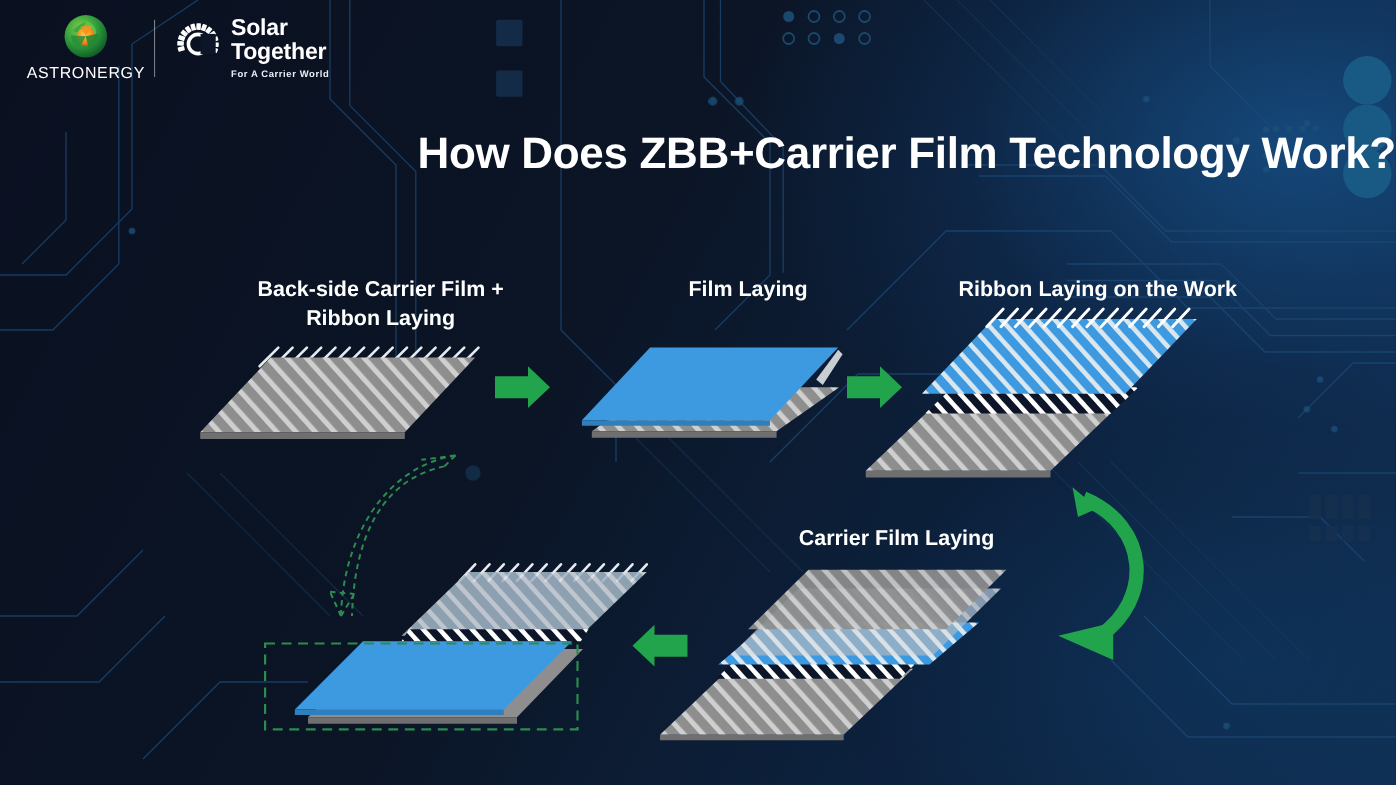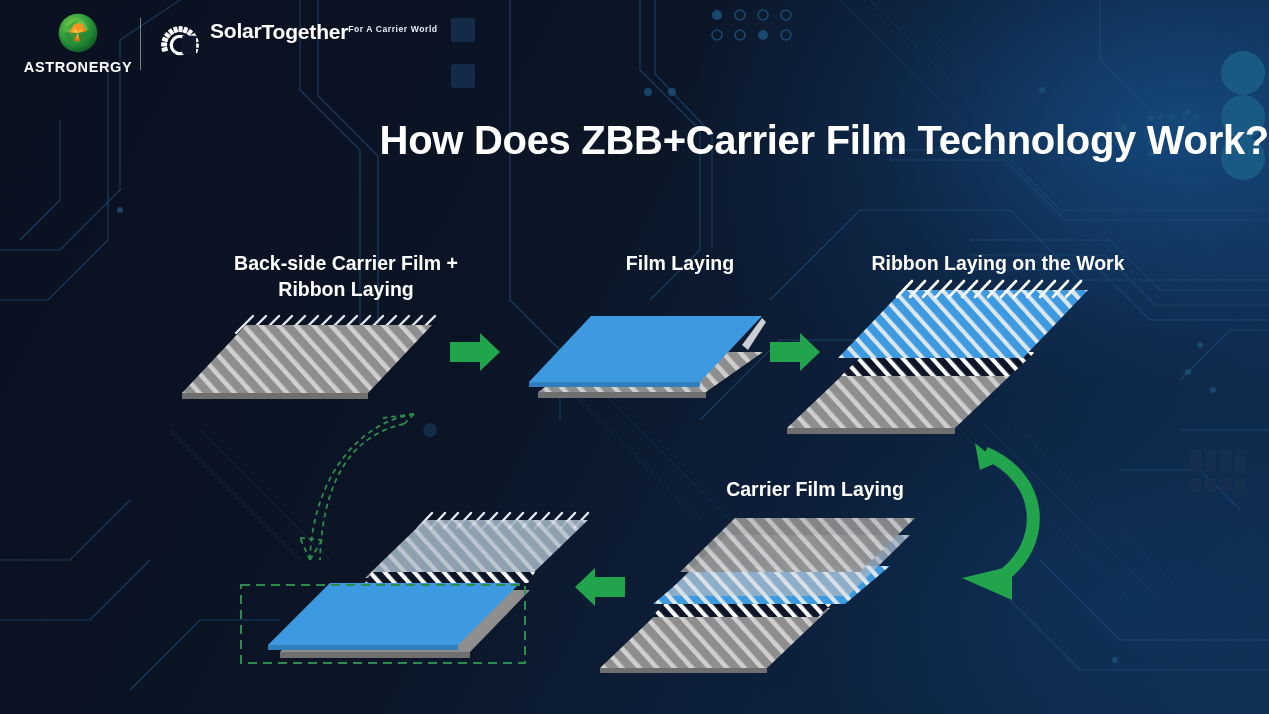--- a/index.html
+++ b/index.html
@@ -30,32 +30,32 @@
     position: absolute; left: 26px; top: 12px;
     display: flex; align-items: center; gap: 0px;
     z-index: 20;
   }
   .astro-block { display: flex; flex-direction: column; align-items: center; width: 104px; }
   .astro-globe { width: 42px; height: 42px; }
   .astro-word {
     margin-top: 5px;
     color: #ffffff;
     font-size: 14.5px;
-    font-weight: 700;
+    font-weight: 400;
     letter-spacing: 0.6px;
     font-family: "Liberation Sans", sans-serif;
   }
   .logo-divider {
     width: 1px; height: 52px;
     background: rgba(255,255,255,0.45);
     margin: 0 16px 0 10px;
   }
   .solar-block { display: flex; align-items: flex-start; gap: 7px; }
   .solar-arc { width: 46px; height: 46px; margin-top: 2px; }
-  .solar-text { display: flex; flex-direction: row; line-height: 1.0; }
+  .solar-text { display: flex; flex-direction: column; line-height: 1.0; }
   .solar-l1, .solar-l2 {
     color: #fff; font-weight: 700; font-size: 21px;
     font-family: "Liberation Sans", sans-serif;
     letter-spacing: -0.2px;
   }
   .solar-l2 { margin-top: 1px; }
   .solar-tag {
     margin-top: 5px;
     color: #e8eef6;
     font-size: 8.6px;

